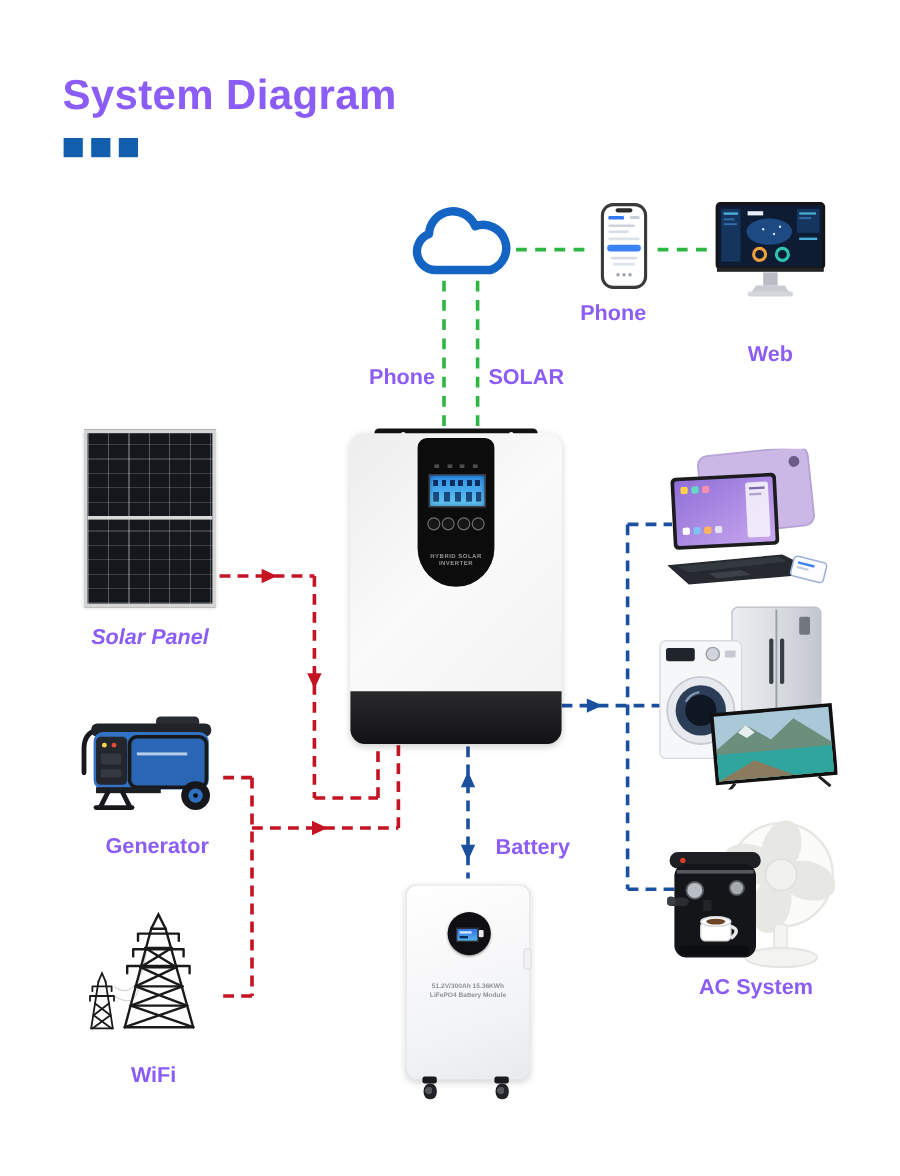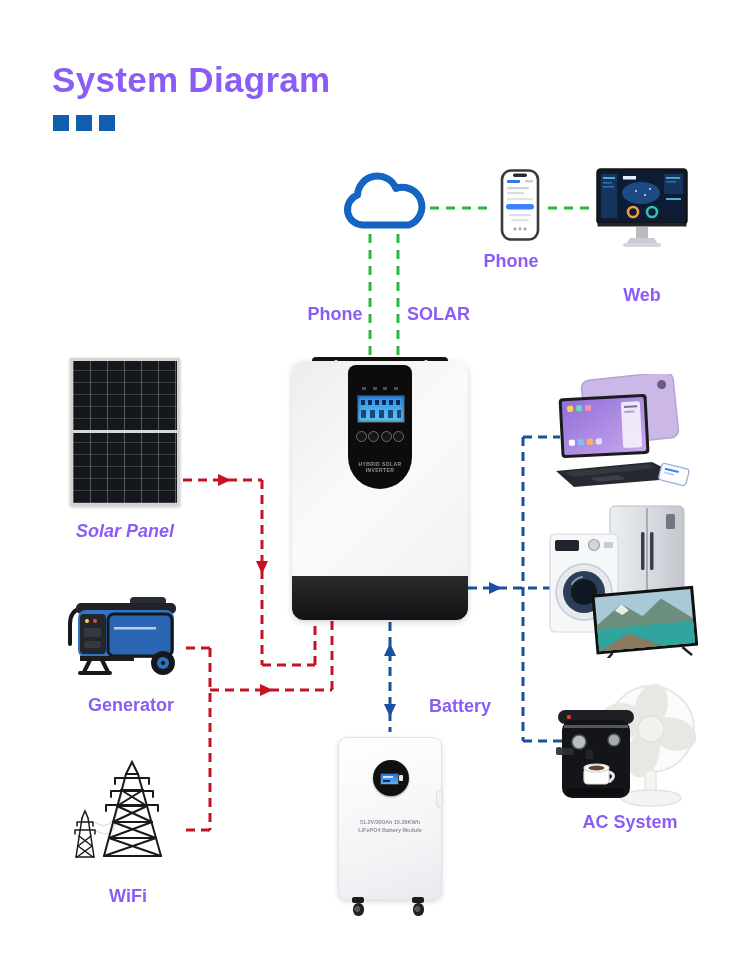--- a/index.html
+++ b/index.html
@@ -256,21 +256,21 @@
         <div class="bat-glyph"></div>
       </div>
       <div class="bat-spec">
         <div>51.2V/300Ah 15.36KWh</div>
         <div>LiFePO4 Battery Module</div>
       </div>
     </div>
     <div class="wheel" style="left:12px;"></div>
     <div class="wheel" style="left:72px;"></div>
   </div>
-  <div class="abs lbl" style="left:413px;top:696px;width:110px;text-align:left;margin-left:16px;">Battery</div>
+  <div class="abs lbl" style="left:413px;top:696px;width:110px;text-align:left;">Battery</div>
 
   <svg class="abs" style="left:556px;top:374px;" width="136" height="114" viewBox="0 0 136 114">
     <defs>
       <linearGradient id="pg" x1="0" y1="0" x2="1" y2="1">
         <stop offset="0" stop-color="#8f6fd8"></stop>
           <stop offset="1" stop-color="#c9a8ee"></stop>
       </linearGradient>
     </defs>
     <g transform="rotate(-6 74 35)">
       <rect x="28" y="2" width="92" height="66" rx="8" fill="#cbb8e6" stroke="#b5a3d6" stroke-width="1.5"></rect>

